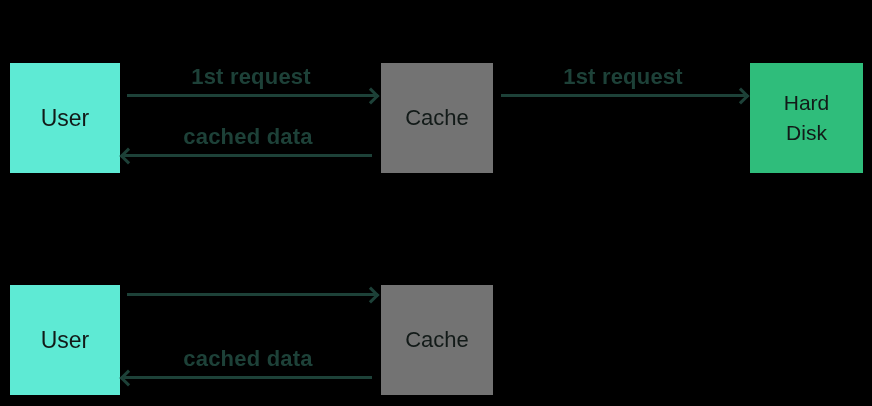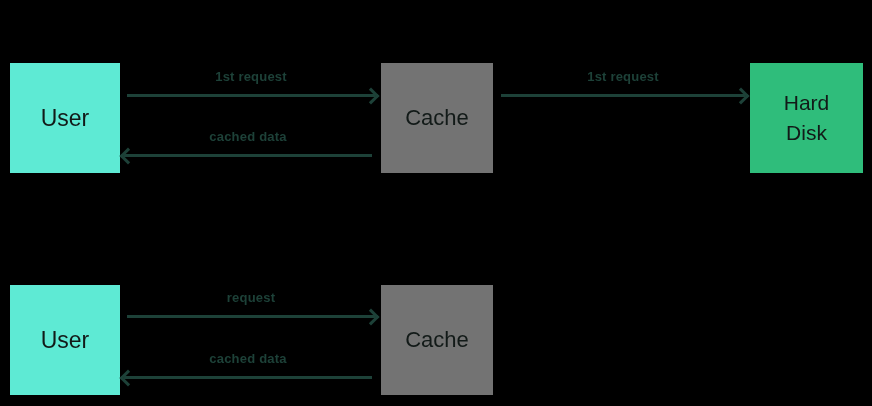--- a/index.html
+++ b/index.html
@@ -31,21 +31,21 @@
   .node-user-2   { left: 10px;  top: 285px; width: 110px; height: 110px; font-size: 23px; }
   .node-cache-2  { left: 381px; top: 285px; width: 112px; height: 110px; font-size: 22px; }
 
   .arrow {
     position: absolute;
     display: flex;
     flex-direction: column;
     align-items: center;
   }
   .arrow-label {
-    font-size: 13px;
+    font-size: 22px;
     font-weight: 700;
     line-height: 22px;
     color: #1d4138;
     letter-spacing: 0.2px;
     white-space: nowrap;
   }
   .arrow-line {
     position: relative;
     margin-top: 6px;
     height: 3px;
@@ -110,21 +110,20 @@
 
   <div class="node node-green node-disk">
     <span class="node-label">Hard Disk</span>
   </div>
 
   <div class="node node-gray node-user-2">
     <span class="node-label">User</span>
   </div>
 
   <div class="arrow arrow-a5">
-    <span class="arrow-label">request</span>
     <div class="arrow-line dir-right"></div>
   </div>
 
   <div class="arrow arrow-a6">
     <span class="arrow-label">cached data</span>
     <div class="arrow-line dir-left"></div>
   </div>
 
   <div class="node node-orange node-cache-2">
     <span class="node-label">Cache</span>

